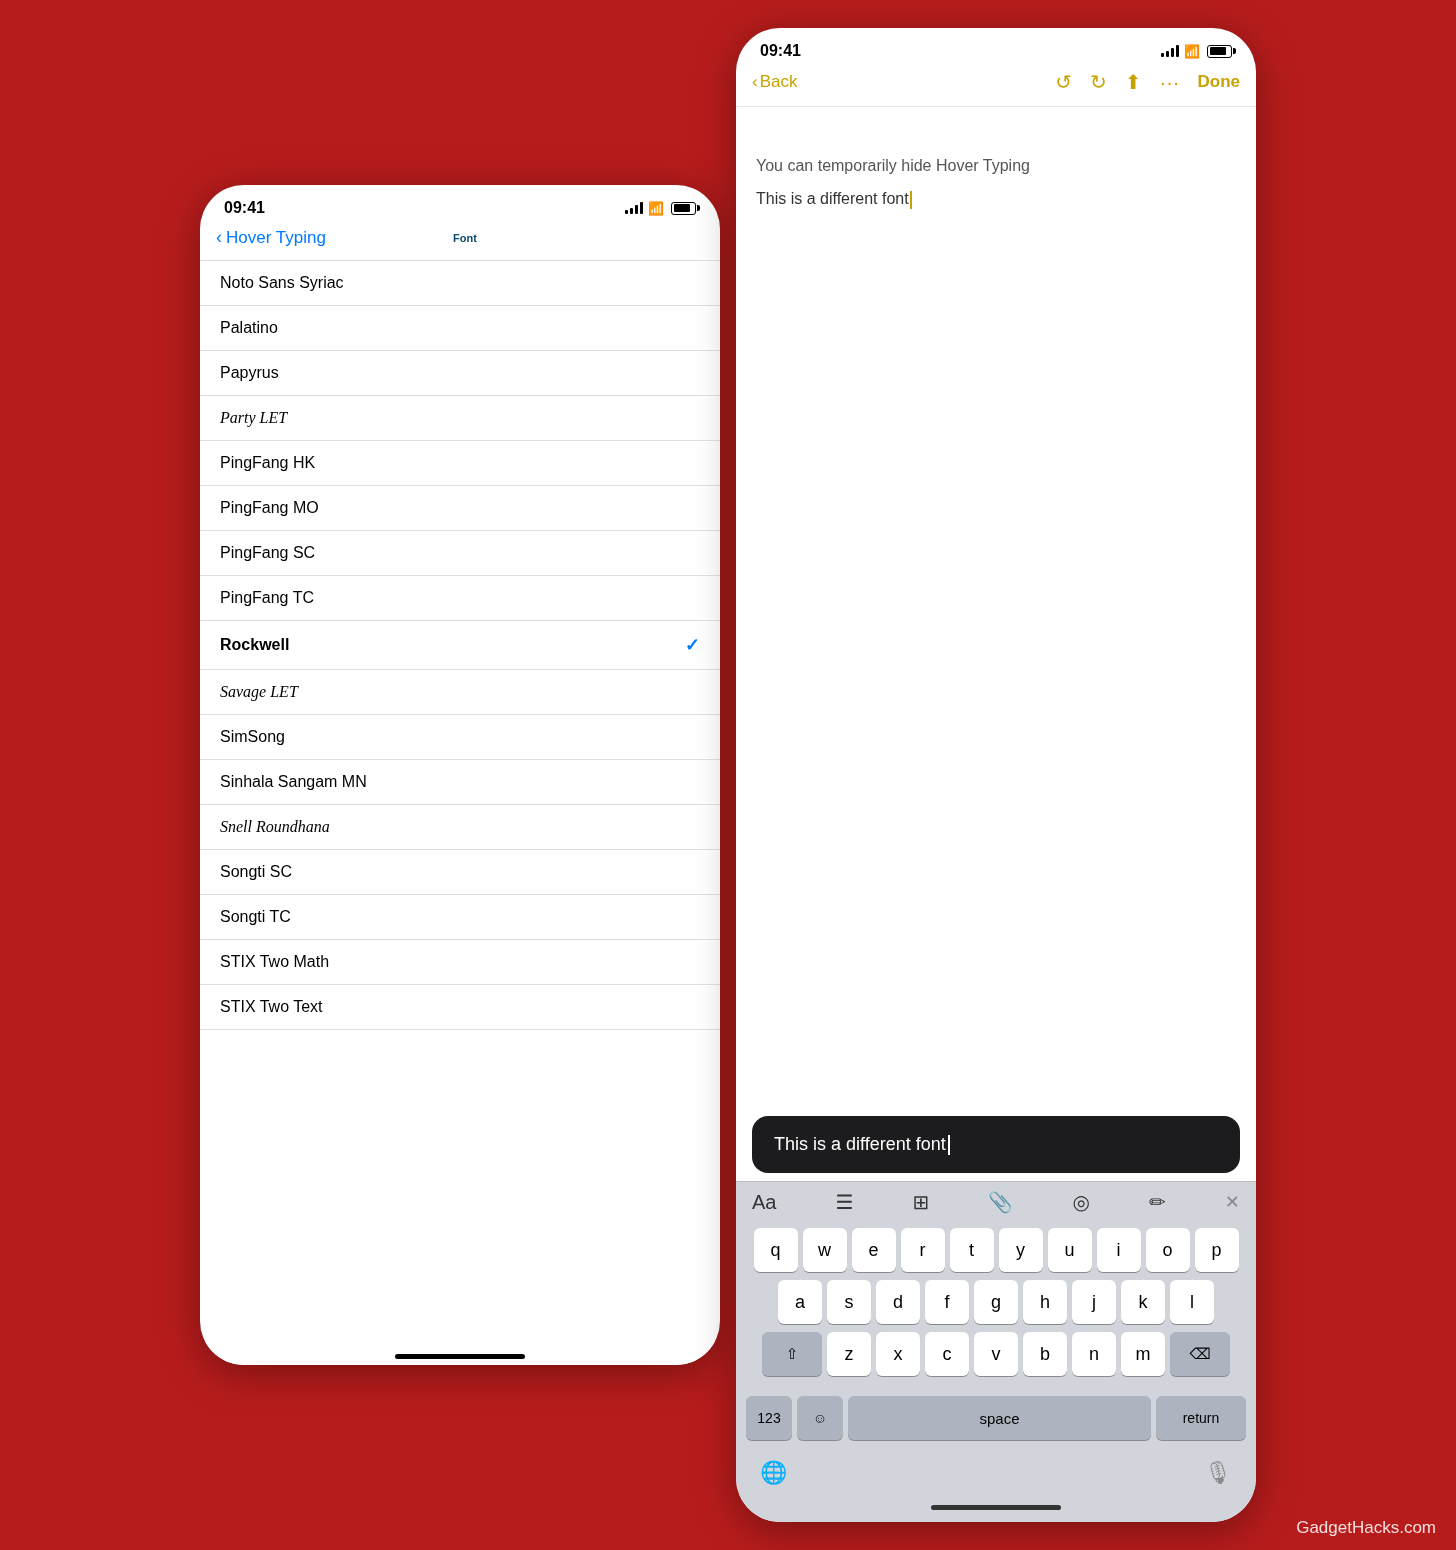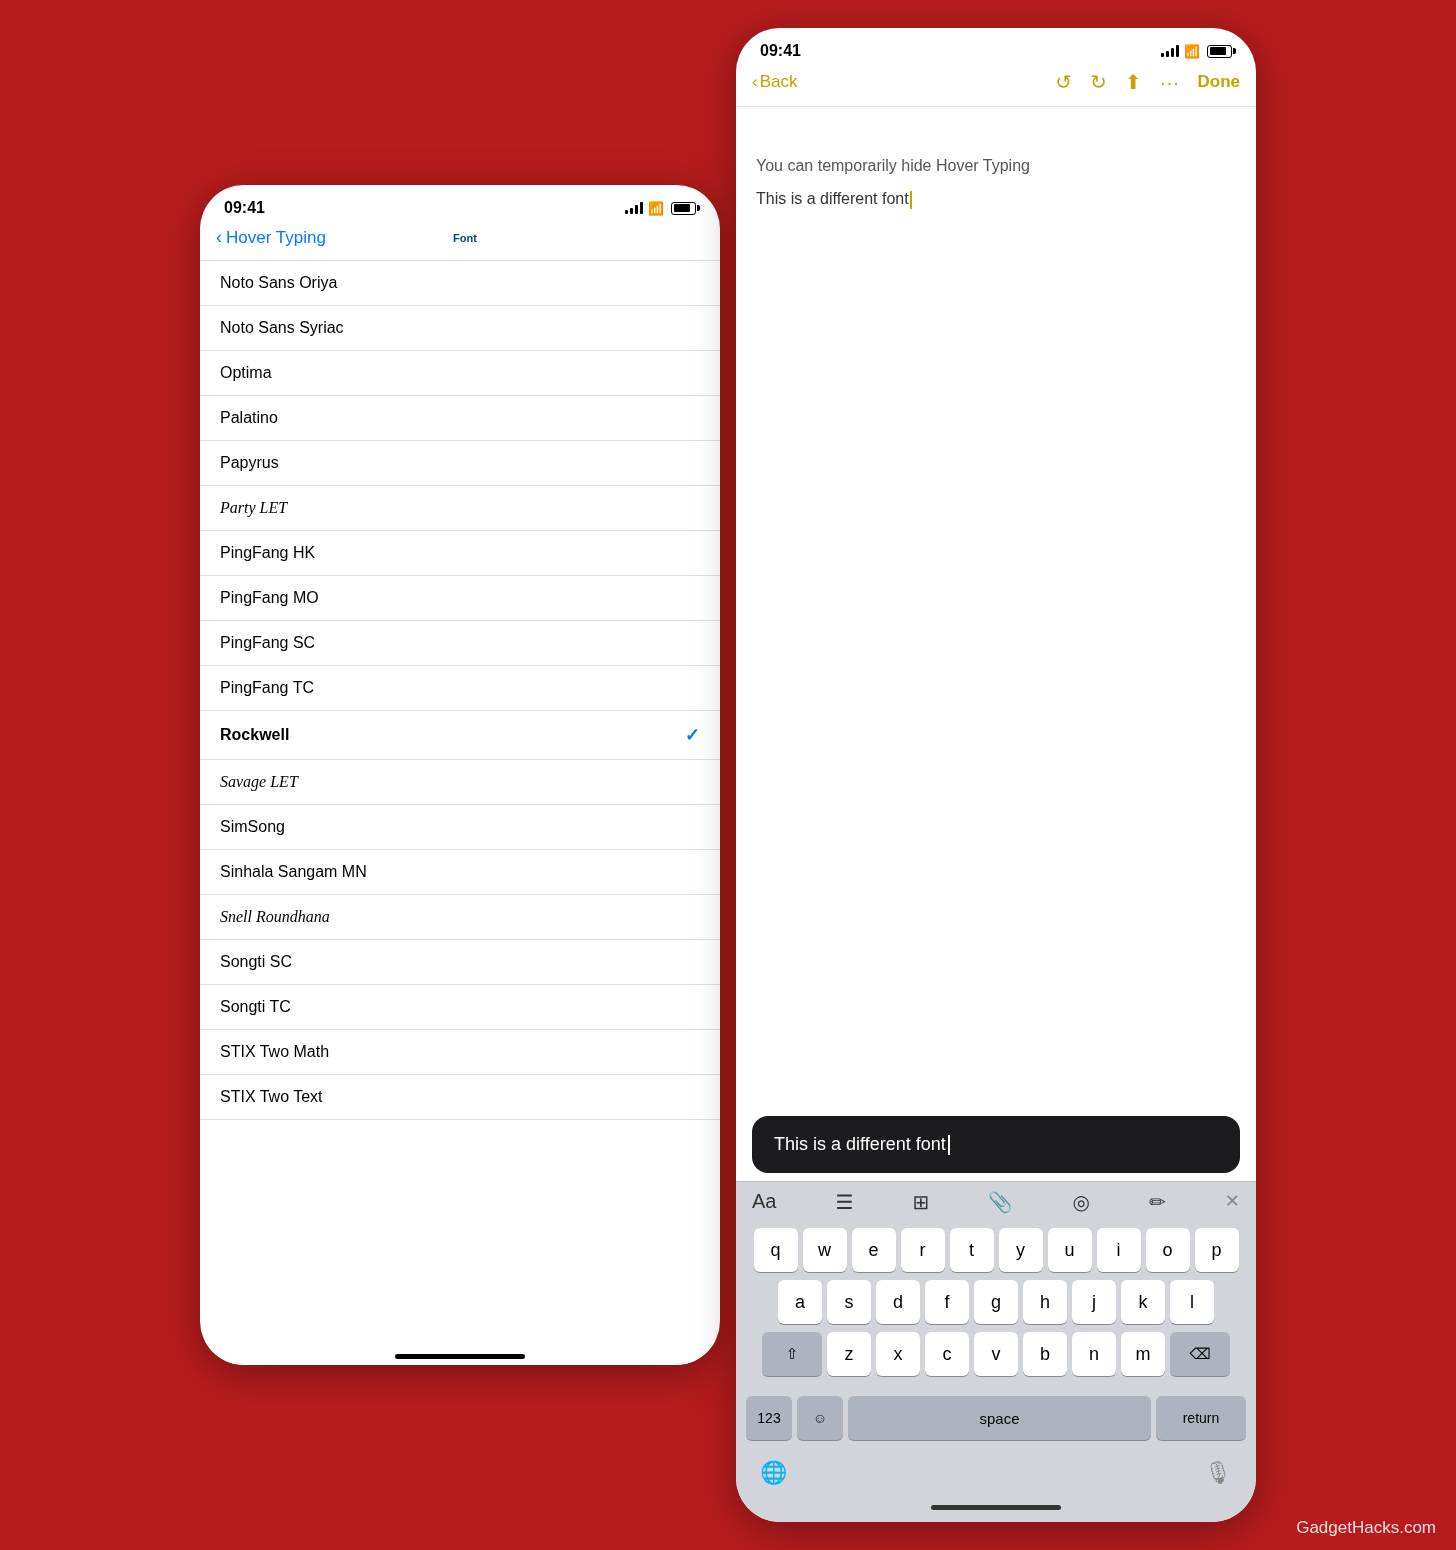--- a/index.html
+++ b/index.html
@@ -265,20 +265,21 @@
       background: #fff;
       vertical-align: middle;
       margin-left: 2px;
     }
 
     
     .keyboard-toolbar {
       background: #d1d5db;
       padding: 8px 16px;
       display: flex;
+      align-items: center;
       justify-content: space-between;
       border-top: 1px solid #bbb;
       gap: 40px;
     }
 
     .toolbar-icon {
       font-size: 20px;
       color: #333;
     }
 
@@ -439,27 +440,21 @@
       <div class="nav-back-left">
         <span class="chevron">‹</span>
         <span>Hover Typing</span>
       </div>
       <span class="nav-title">Font</span>
       <div style="width:100px;"></div>
     </div>
 
     <div class="font-list">
       <div class="font-item">
-          <span>Noto Sans Oriya</span>
-        </div>
-      <div class="font-item">
           <span>Noto Sans Syriac</span>
-        </div>
-      <div class="font-item">
-          <span>Optima</span>
         </div>
       <div class="font-item">
           <span>Palatino</span>
         </div>
       <div class="font-item">
           <span>Papyrus</span>
         </div>
       <div class="font-item">
           <span class="font-party">Party LET</span>
         </div>

